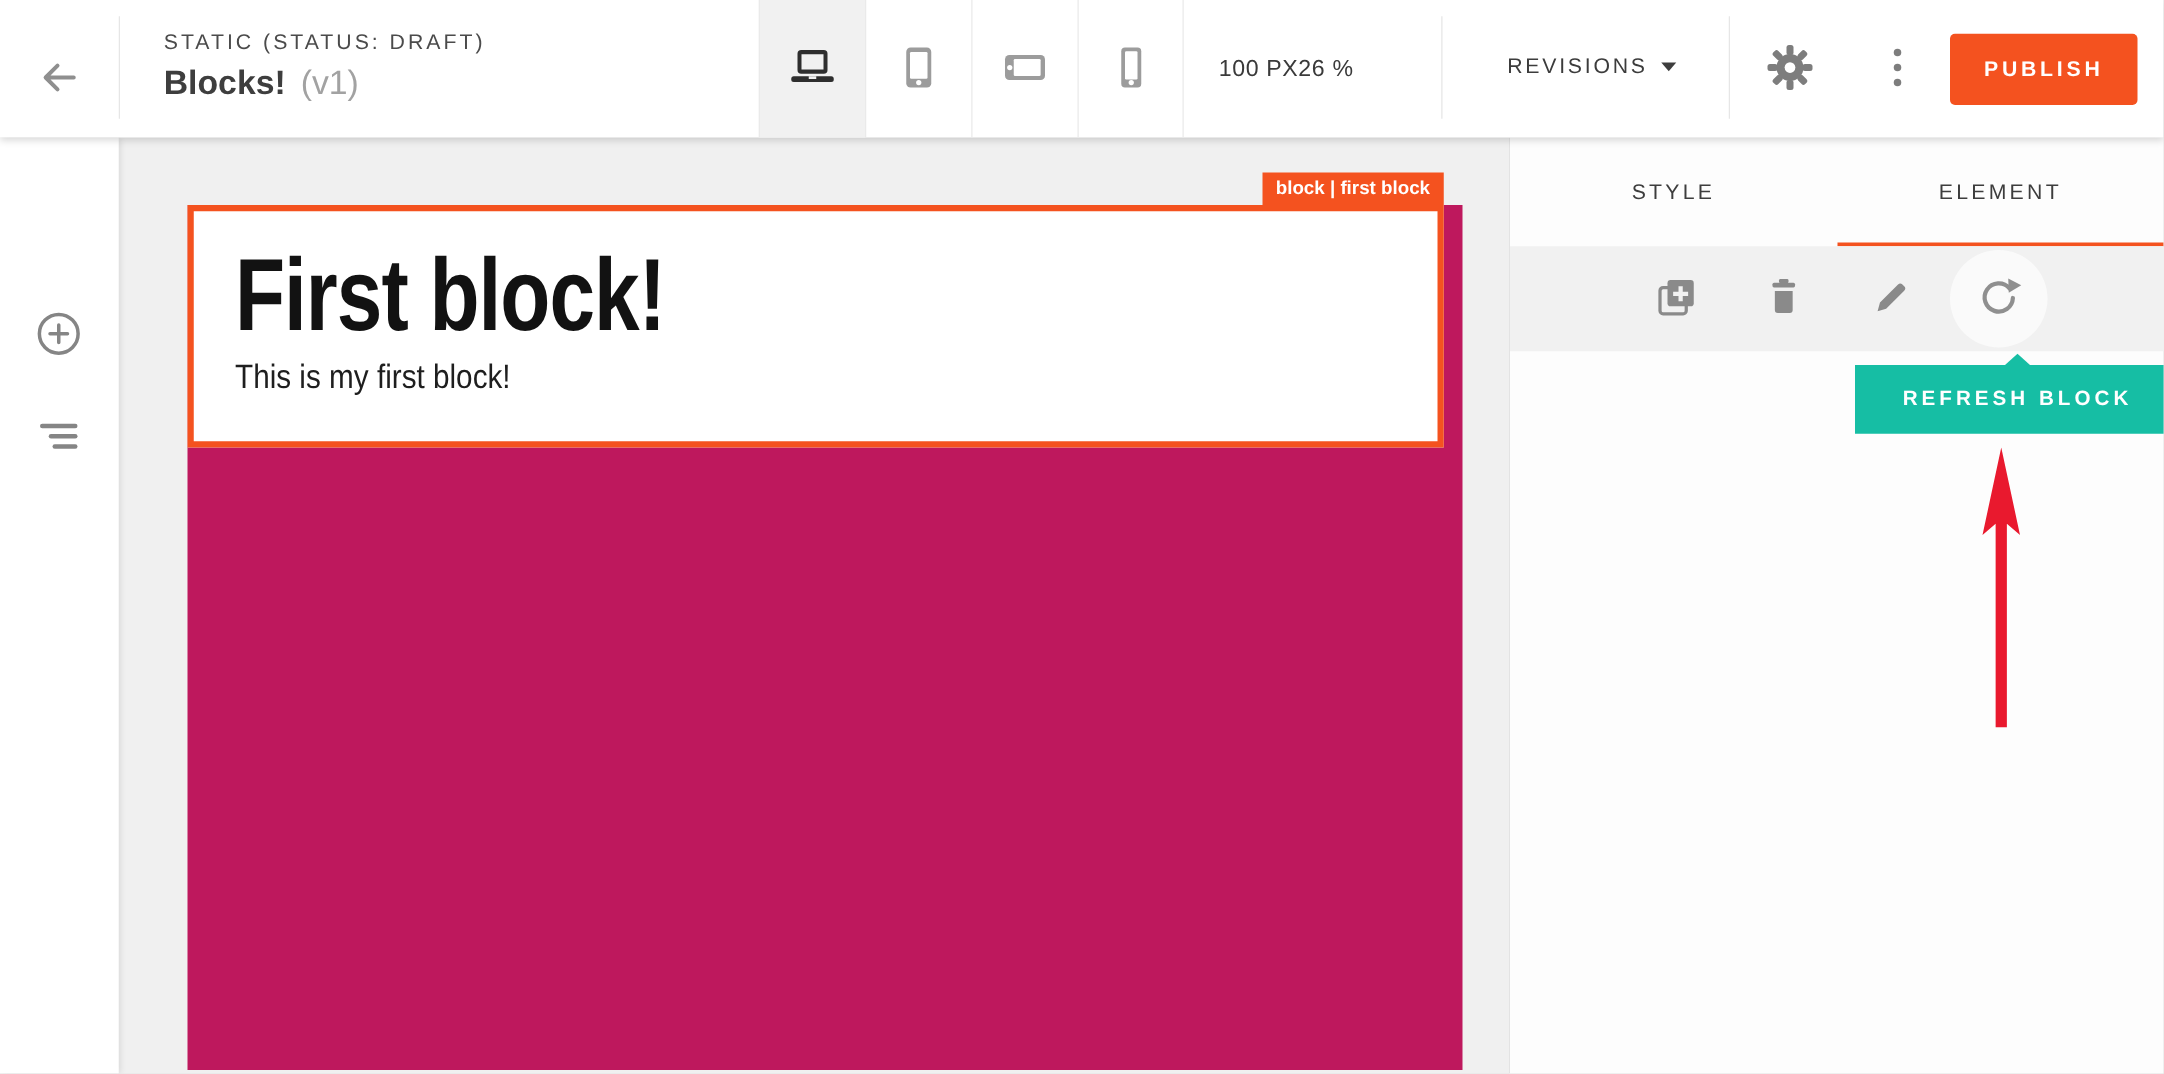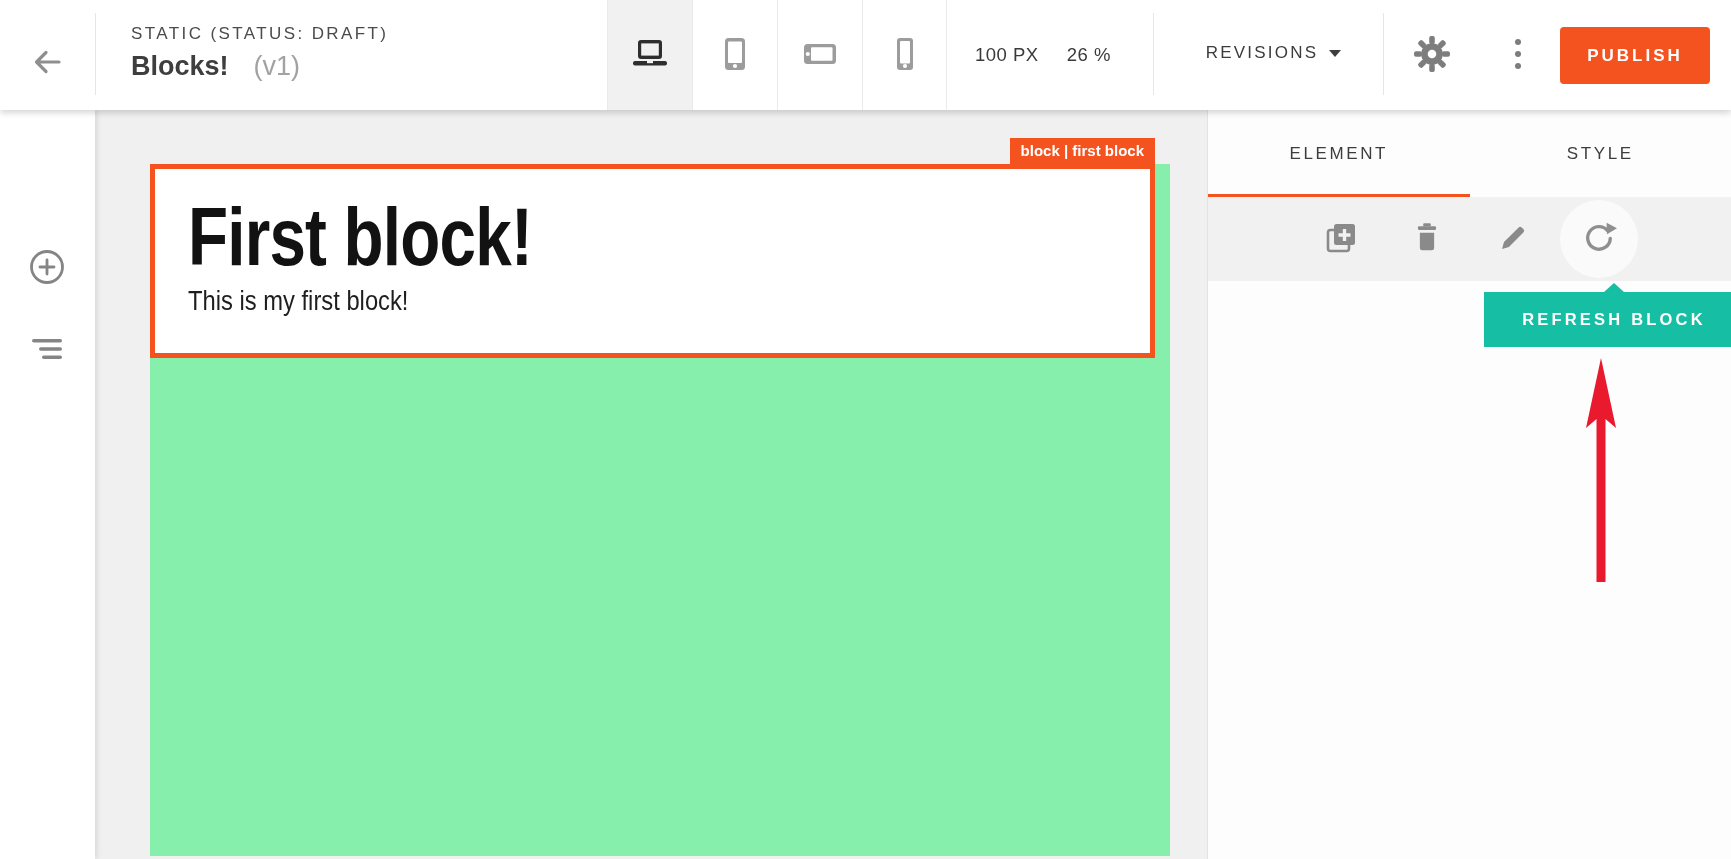--- a/index.html
+++ b/index.html
@@ -21,27 +21,27 @@
     position:absolute;left:0;top:0;width:1731px;height:110px;background:#fff;
     box-shadow:0 3px 6px rgba(0,0,0,.16);z-index:30;
   }
   .icon-btn{background:none;border:none;padding:0;cursor:pointer;display:flex;align-items:center;justify-content:center;}
   .back-btn{position:absolute;left:27px;top:43px;width:40px;height:40px;}
   .vdiv{position:absolute;top:13px;height:82px;width:1px;background:#e6e6e6;}
   .title-wrap{position:absolute;left:131px;top:24px;}
   .status-label{font-size:17px;letter-spacing:2.4px;color:#4b4b4b;}
   .doc-title{margin-top:7px;font-size:27px;}
   .doc-title .t{color:#3e3e3e;font-weight:700;}
-  .doc-title .v{color:#a2a2a2;font-weight:400;margin-left:25px;}
+  .doc-title .v{color:#a2a2a2;font-weight:400;margin-left:12px;}
   .devices{position:absolute;left:607px;top:0;height:110px;display:flex;}
   .device-btn{width:85px;height:110px;border:none;background:transparent;border-left:1px solid #eaeaea;
     display:flex;align-items:center;justify-content:center;cursor:pointer;padding:0;}
   .device-btn:last-child{border-right:1px solid #eaeaea;}
   .device-btn.active{background:#f1f1f1;}
-  .metrics{position:absolute;left:975px;top:0;height:110px;display:flex;align-items:center;gap:28px;
+  .metrics{position:absolute;left:975px;top:0;height:110px;display:flex;align-items:center;gap:0;
     font-size:18.5px;color:#3a3a3a;letter-spacing:.5px;}
   .revisions-btn{position:absolute;left:1176px;top:0;height:106px;width:195px;display:flex;align-items:center;
     justify-content:center;gap:11px;background:none;border:none;cursor:pointer;
     font-size:17px;letter-spacing:2.2px;color:#3c3c3c;font-family:inherit;}
   .caret-down{width:0;height:0;border-left:6px solid transparent;border-right:6px solid transparent;border-top:7px solid #3e3e3e;}
   .gear-btn{position:absolute;left:1412px;top:35px;width:40px;height:40px;}
   .kebab-btn{position:absolute;left:1502px;top:37px;width:32px;height:36px;}
   .publish-btn{
     position:absolute;left:1560px;top:27px;width:150px;height:57px;border:none;border-radius:4px;
     background:var(--orange);color:#fff;font-family:inherit;font-size:17px;font-weight:700;
@@ -49,21 +49,21 @@
   }
   
   .left-toolbar{
     position:absolute;left:0;top:110px;width:95px;height:749px;background:#fff;
     box-shadow:2px 0 5px rgba(0,0,0,.10);z-index:20;
   }
   .add-btn{position:absolute;left:27px;top:138px;width:40px;height:40px;}
   .layers-btn{position:absolute;left:28px;top:228px;width:38px;height:26px;}
   
   .canvas{position:absolute;left:95px;top:110px;width:1112px;height:749px;background:#f0f0f0;z-index:5;}
-  .page{position:absolute;left:55px;top:54px;width:1020px;height:692px;background:#86efac;}
+  .page{position:absolute;left:55px;top:54px;width:1020px;height:692px;background:#be185d;}
   .selected-block{
     position:relative;margin-right:15px;height:194px;border:5px solid var(--orange);
     background:#fff;padding:30px 0 0 33px;cursor:pointer;
   }
   .block-badge{
     position:absolute;top:-31px;right:-5px;height:26px;line-height:26px;padding:0 11px;
     background:var(--orange);color:#fff;font-size:15px;font-weight:700;white-space:nowrap;
   }
   .block-heading{
     margin:0;font-size:82px;line-height:76px;font-weight:700;color:#121212;letter-spacing:-1px;
@@ -238,22 +238,22 @@
       <section class="selected-block">
         <div class="block-badge">block | first block</div>
         <h1 class="block-heading">First block!</h1>
         <p class="block-paragraph">This is my first block!</p>
       </section>
     </div>
   </main>
 
   <aside class="right-panel">
     <div class="tabs">
+      <button class="tab">STYLE</button>
       <button class="tab active">ELEMENT</button>
-      <button class="tab">STYLE</button>
     </div>
 
     <div class="panel-toolbar">
       <button class="tool-btn">
         <span>
           <svg width="40" height="40" viewBox="0 0 40 40">
             <rect x="7" y="12" width="21" height="21" rx="2.5" fill="none" stroke="#8a8a8a" stroke-width="2.6"></rect>
             <rect x="13" y="6" width="21" height="21" rx="2.5" fill="#8a8a8a"></rect>
             <path d="M23.5 11 v12 M17.5 17 h12" stroke="#f1f1f1" stroke-width="3.4"></path>
           </svg>

